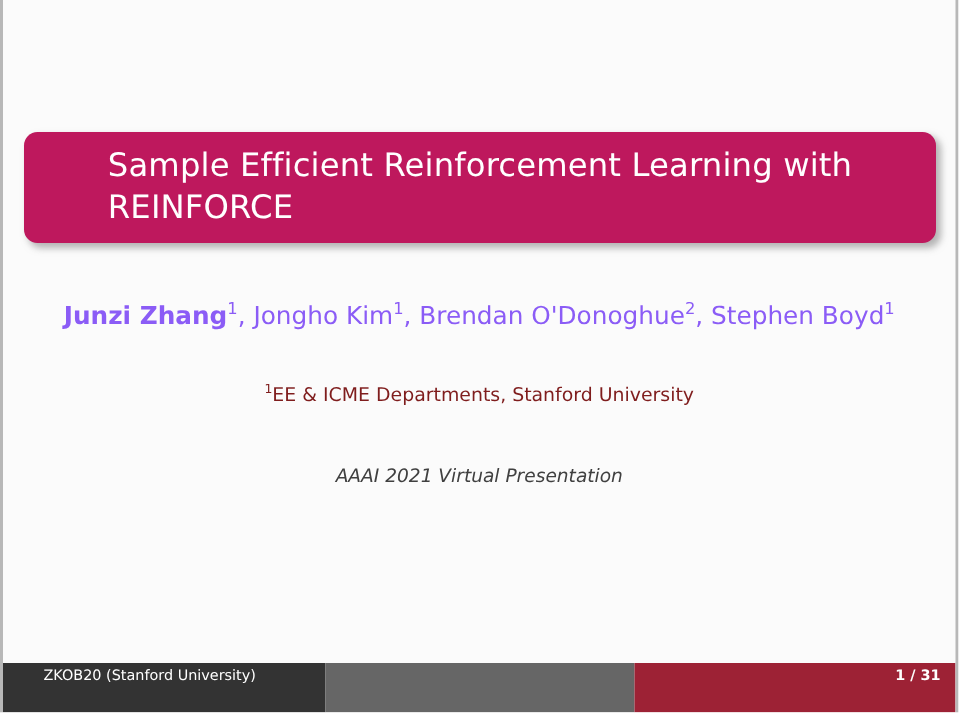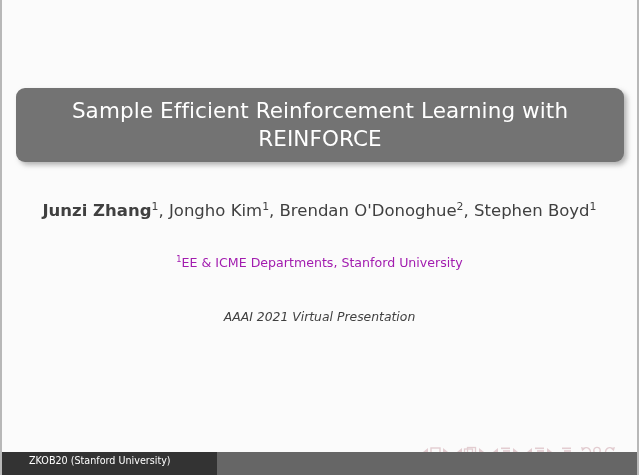--- a/index.html
+++ b/index.html
@@ -23,65 +23,64 @@
     overflow: hidden;
   }
 
   
   #title-block {
     position: absolute;
     left: 14px;
     top: 88px;
     width: 608px;
     min-height: 74px;
-    background: #737373;
+    background: #be185d;
     border-radius: 9px;
     box-shadow: 3px 3px 5px rgba(120,120,120,0.55);
     display: flex;
     align-items: center;
     justify-content: center;
-    text-align: center;
   }
   #title-text {
     color: #ffffff;
     font-size: 21.5px;
     line-height: 1.30;
     font-weight: 400;
     letter-spacing: 0.1px;
     padding: 9px 18px;
     white-space: pre-line;
   }
 
   
   #author-line {
     position: absolute;
     left: 0;
     right: 0;
     top: 200px;
     text-align: center;
     font-size: 16.5px;
-    color: #404040;
+    color: #8b5cf6;
     line-height: 1.3;
   }
   #author-line .bold { font-weight: 700; }
   sup {
     font-size: 0.66em;
     vertical-align: super;
     line-height: 0;
   }
 
   
   #affiliations {
     position: absolute;
     left: 0;
     right: 0;
     top: 254px;
     text-align: center;
     font-size: 12.6px;
-    color: #a21caf;
+    color: #7f1d1d;
     line-height: 1.45;
   }
 
   
   #event-line {
     position: absolute;
     left: 0;
     right: 0;
     top: 309px;
     text-align: center;
@@ -108,21 +107,21 @@
   #nav-symbols svg { display: block; }
   .nav-ico { fill: #e3cdd1; }
   .nav-arrow { fill: #e3cdd1; }
 
   
   #footer-bar {
     position: absolute;
     left: 0;
     right: 0;
     bottom: 0;
-    height: 23px;
+    height: 33px;
     display: flex;
     font-size: 9.6px;
     color: #ffffff;
     line-height: 17px;
   }
   #footer-institute {
     width: 215px;
     background: #333333;
     padding-left: 27px;
     box-sizing: border-box;
@@ -238,15 +237,16 @@
       <svg width="12" height="11" viewBox="0 0 12 11">
         <path d="M2.5 8.5 A4 4 0 1 1 9 3.2" fill="none" stroke="#e3cdd1" stroke-width="1.4"></path>
         <polygon class="nav-arrow" points="11,1 6.6,2.2 9.8,5.2"></polygon>
       </svg>
     </div>
   </div>
 
   <div id="footer-bar">
     <div id="footer-institute">ZKOB20  (Stanford University)</div>
     <div id="footer-middle"></div>
+    <div id="footer-page">1 / 31</div>
   </div>
 
 </div>
 
 </body></html>

